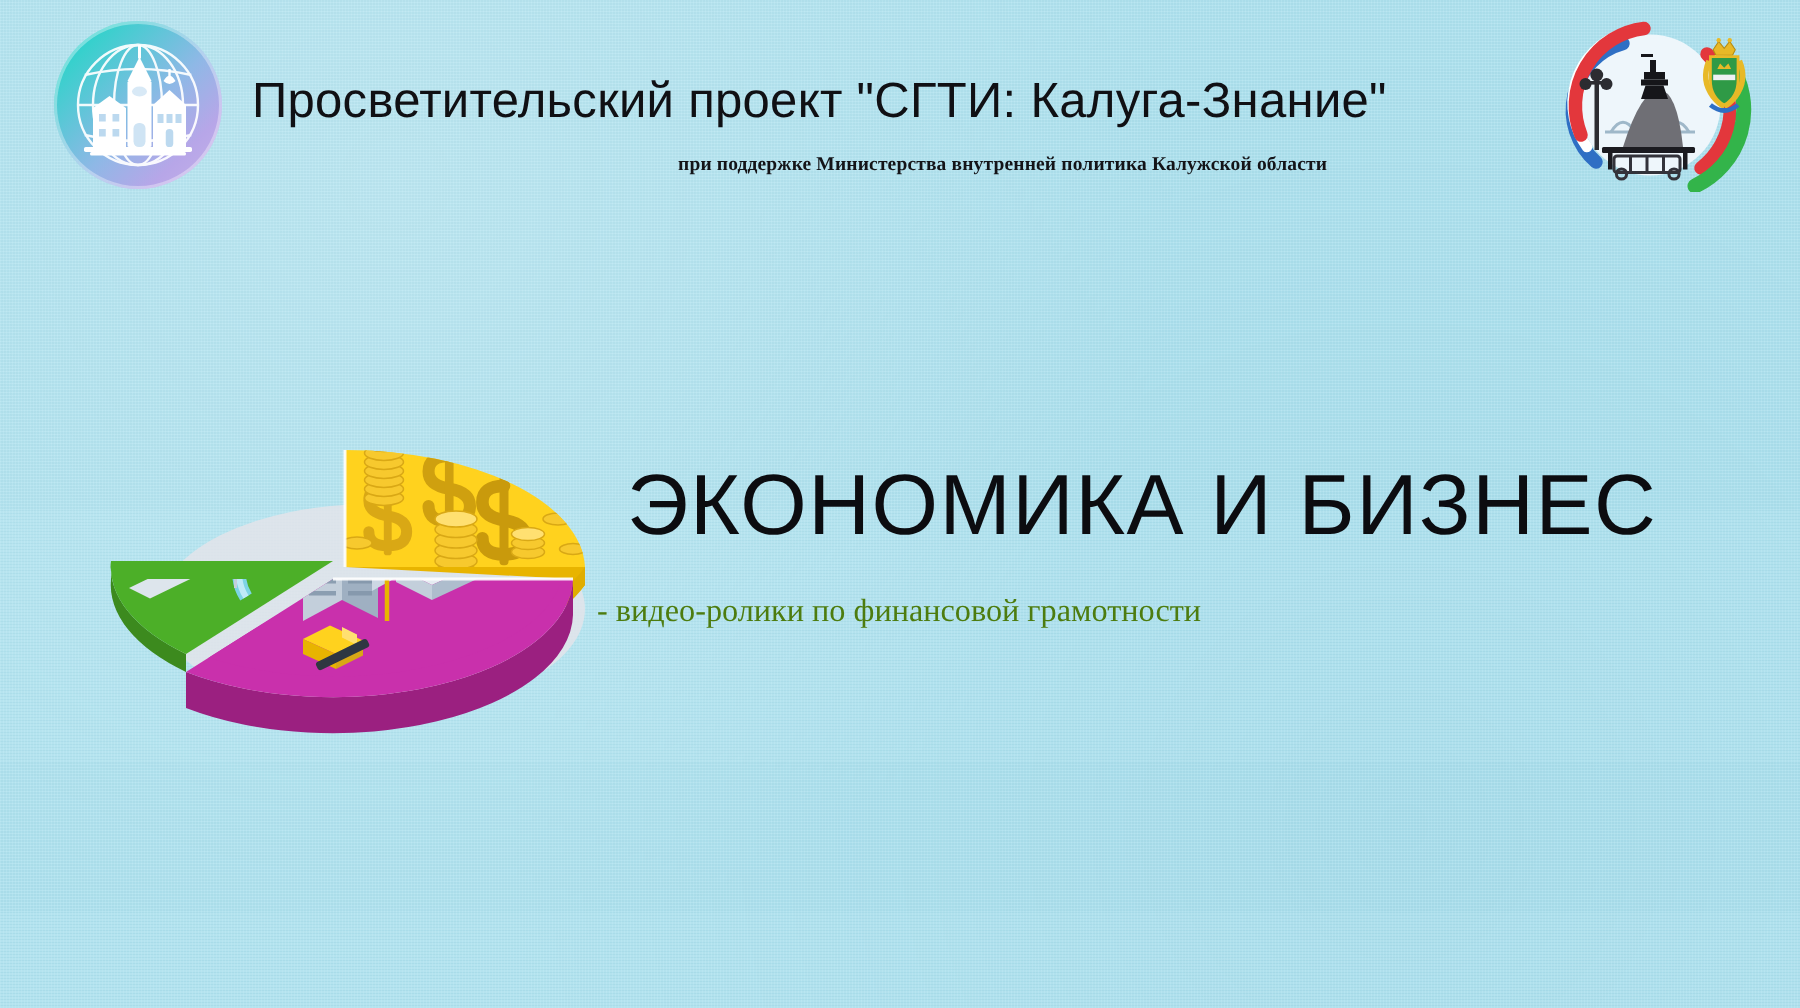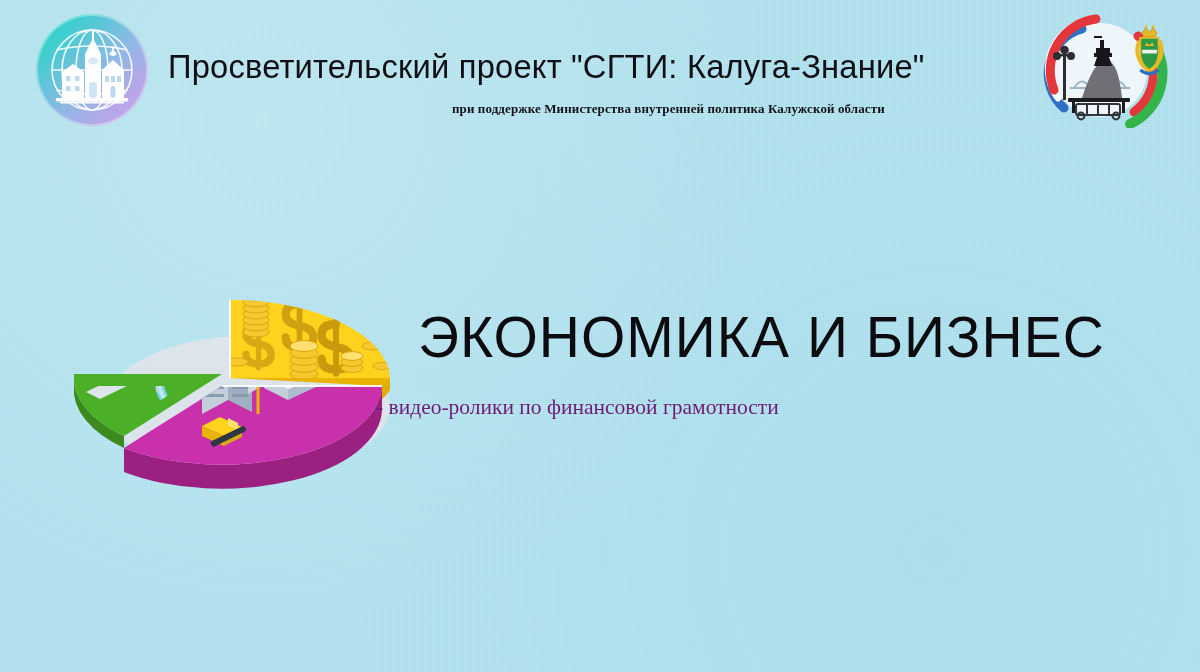--- a/index.html
+++ b/index.html
@@ -116,26 +116,26 @@
     font-size: 57px;
     line-height: 1.05;
     letter-spacing: 1px;
     color: #0c0c10;
     white-space: nowrap;
     margin-left: 20px;
   }
 
   .bullets {
     position: absolute;
-    left: 376px;
+    left: 398px;
     top: 392px;
     font-family: "Liberation Serif", serif;
     font-size: 21.5px;
     line-height: 31px;
-    color: #701a75;
+    color: #4d7c0f;
     white-space: nowrap;
   }
   .bullets .row { display: block; }
 </style>
 </head>
 <body>
 
 <div id="slide">
 
   <div id="header">

